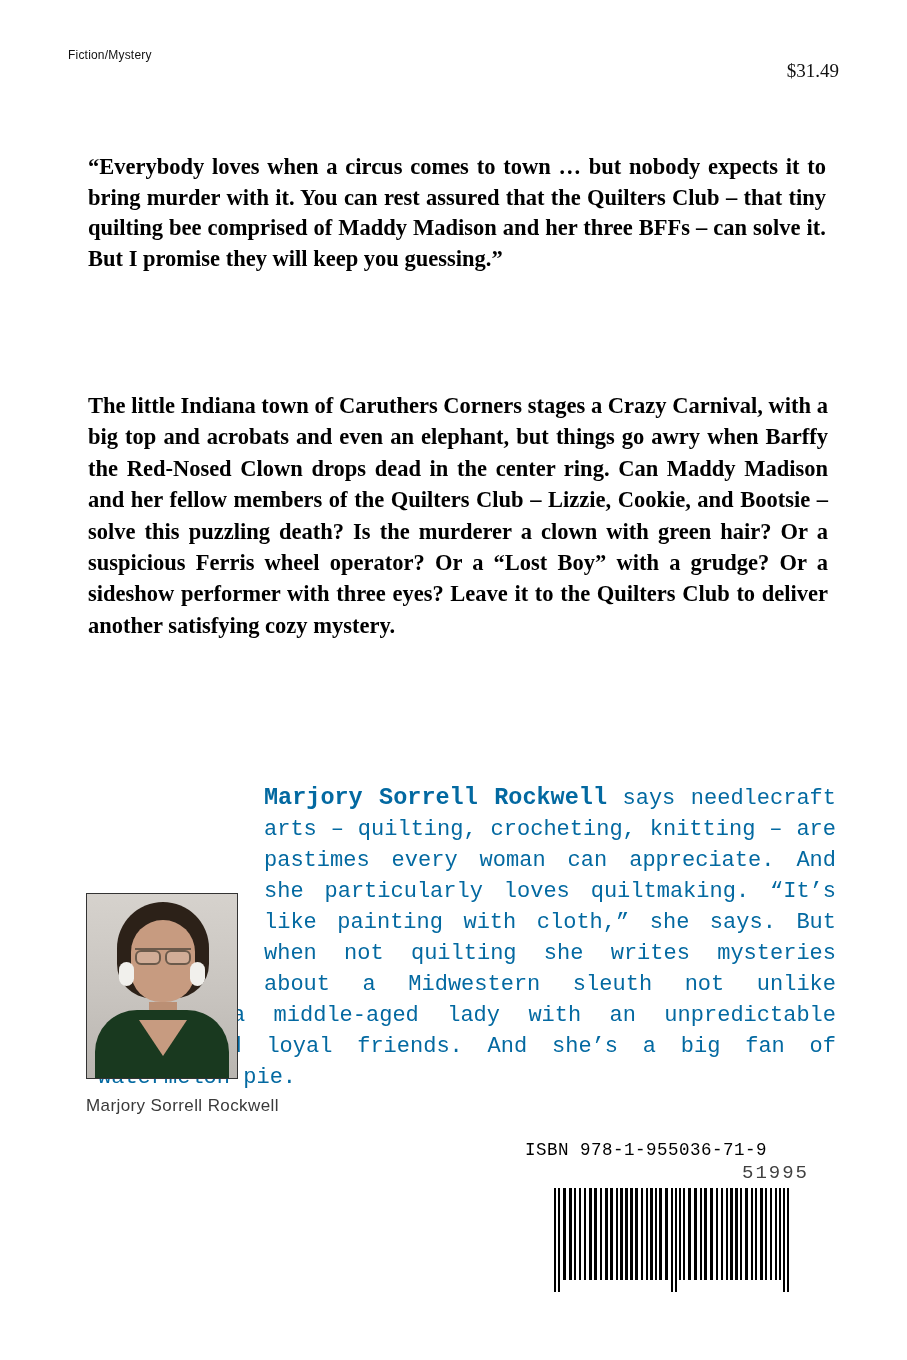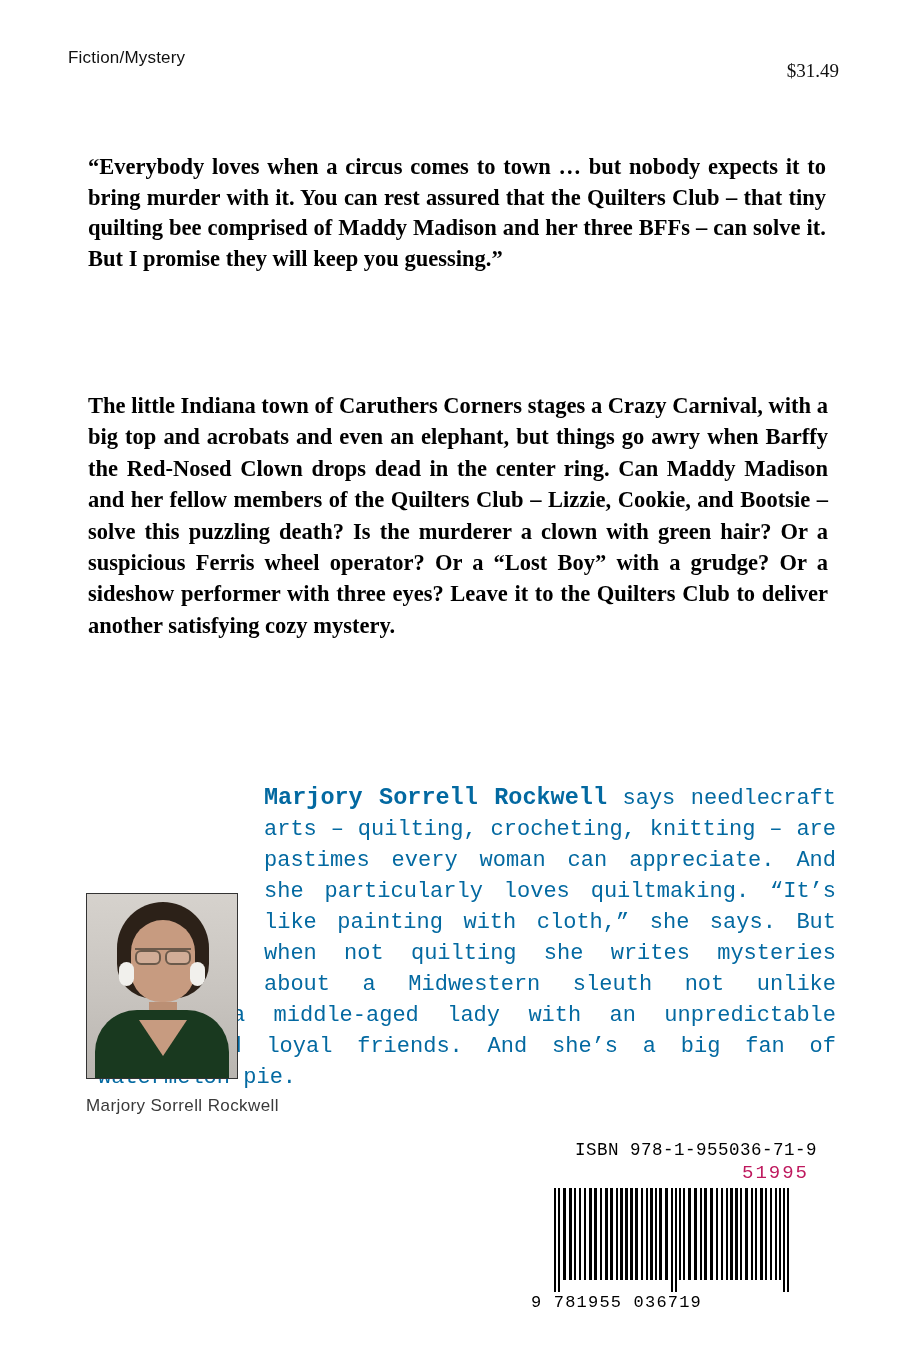--- a/index.html
+++ b/index.html
@@ -20,21 +20,21 @@
     inset: 0;
     background: #ffffff;
   }
 
   
   .genre {
     position: absolute;
     left: 68px;
     top: 48px;
     font-family: "Liberation Sans", sans-serif;
-    font-size: 17px;
+    font-size: 12px;
     letter-spacing: 0.2px;
     color: #111;
   }
   .price {
     position: absolute;
     right: 68px;
     top: 60px;
     font-family: "Liberation Serif", serif;
     font-size: 19px;
     color: #111;
@@ -252,31 +252,31 @@
   .barcode-block {
     position: absolute;
     left: 525px;
     top: 1140px;
     width: 292px;
   }
   .isbn-line {
     font-family: "Liberation Mono", monospace;
     font-size: 17.5px;
     letter-spacing: 0.5px;
-    text-align: right;
+    text-align: left;
     color: #000;
   }
   .isbn-sub {
     font-family: "Liberation Mono", monospace;
     font-size: 19px;
     letter-spacing: 2px;
     text-align: right;
     padding-right: 8px;
     margin-top: 2px;
-    color: #be185d;
+    color: #404040;
   }
   .bars {
     margin-top: 4px;
     height: 104px;
     display: flex;
     align-items: flex-start;
     justify-content: center;
     gap: 0;
   }
   .bars span {
@@ -418,16 +418,15 @@
         <span style="width: 2px; height: 92px; background: rgb(0, 0, 0);"></span>
         <span style="width: 3px; height: 92px; background: transparent;"></span>
         <span style="width: 2px; height: 92px; background: rgb(0, 0, 0);"></span>
         <span style="width: 2px; height: 92px; background: transparent;"></span>
         <span style="width: 2px; height: 92px; background: rgb(0, 0, 0);"></span>
         <span style="width: 2px; height: 92px; background: transparent;"></span>
         <span style="width: 2px; height: 104px; background: rgb(0, 0, 0);"></span>
         <span style="width: 2px; height: 104px; background: transparent;"></span>
         <span style="width: 2px; height: 104px; background: rgb(0, 0, 0);"></span>
       </div>
-    <div class="barcode-digits">9  781955 036719</div>
   </div>
 
 </div>
 
 </body></html>

